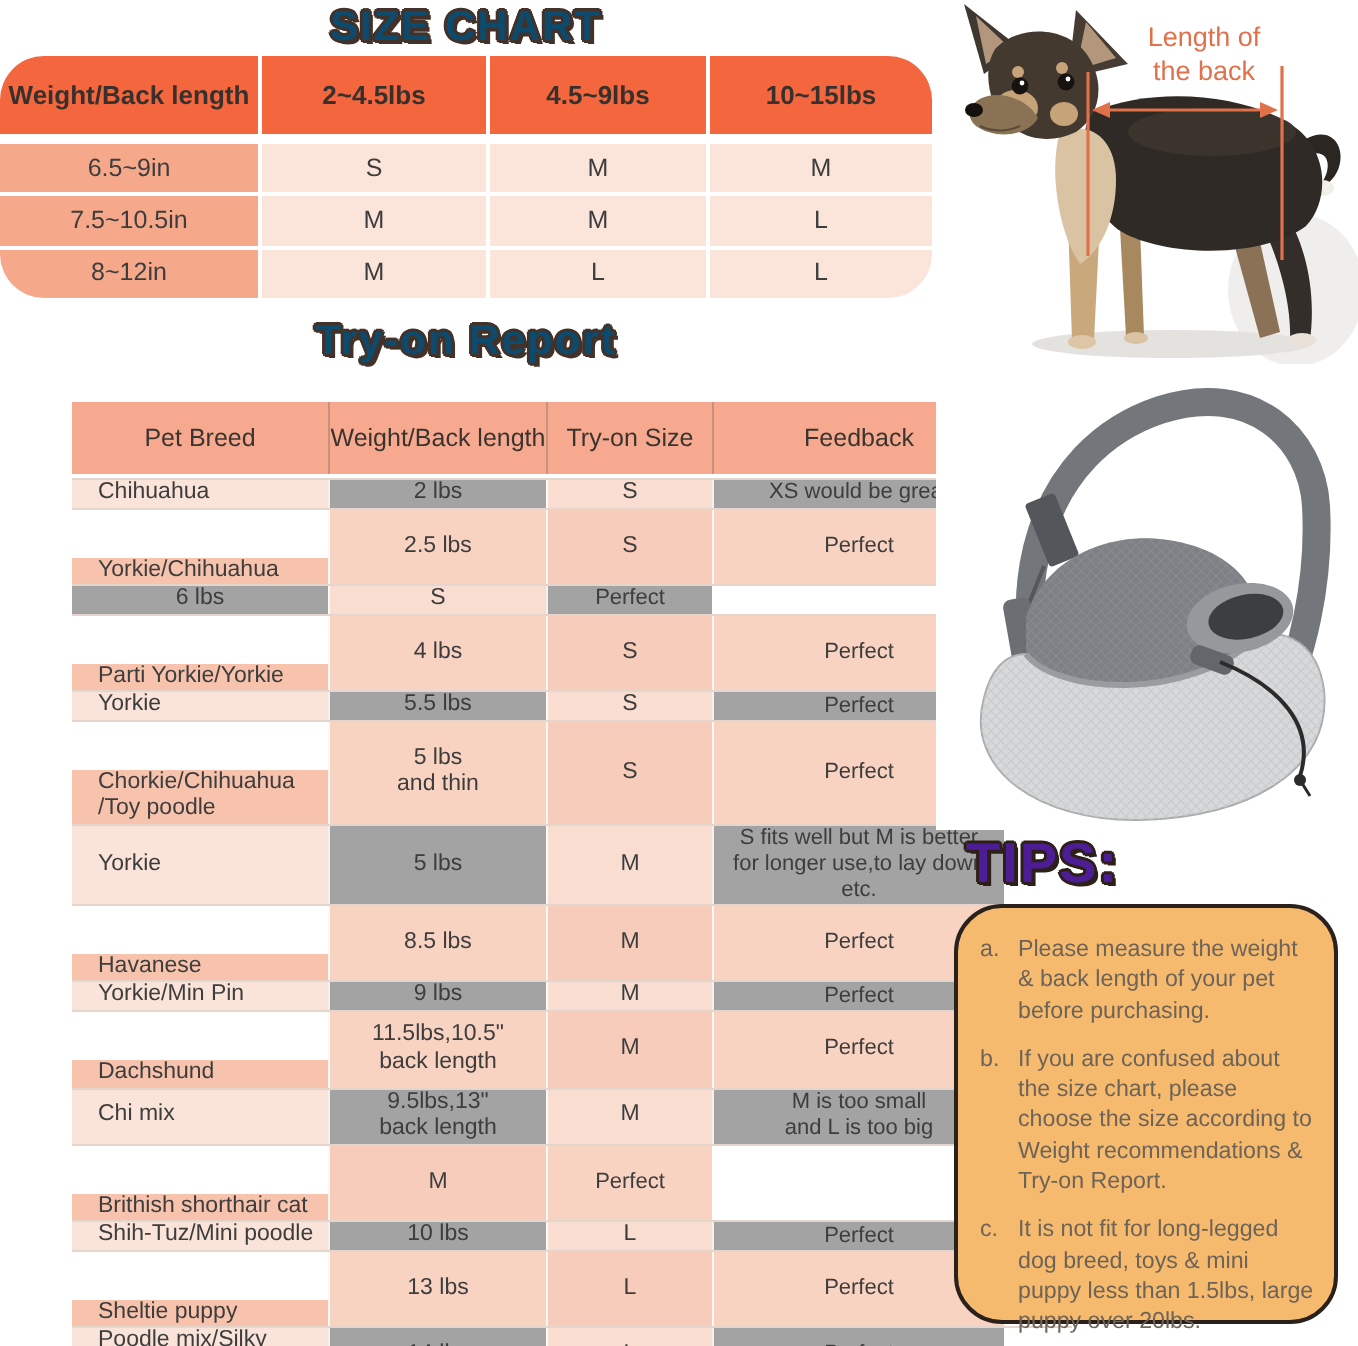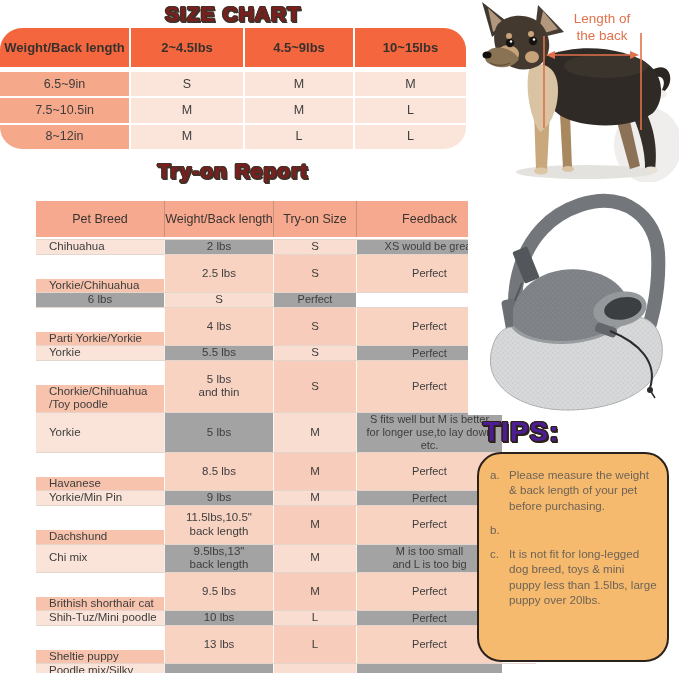--- a/index.html
+++ b/index.html
@@ -2,21 +2,21 @@
 <html><head>
 <meta charset="utf-8">
 <style>
   html,body{margin:0;padding:0;}
   body{font-family:"Liberation Sans", sans-serif; background:#fff;}
   #page{position:relative;width:679px;height:673px;background:#ffffff;overflow:hidden;}
 
   
   .outlined-title{
     position:absolute;left:0;width:466px;text-align:center;
-    font-weight:bold;font-size:21px;letter-spacing:1px;color:#7f1d1d;
+    font-weight:bold;font-size:21px;letter-spacing:1px;color:#0c4a6e;
     text-shadow:-1px -1px 0 #43322A,1px -1px 0 #43322A,-1px 1px 0 #43322A,1px 1px 0 #43322A,
                 -1.5px 0 0 #43322A,1.5px 0 0 #43322A,0 -1.5px 0 #43322A,0 1.5px 0 #43322A,
                 2px 2px 0 #43322A;
   }
   #title1{top:2px;}
   #title2{top:159px;}
 
   
   .ctable{position:absolute;left:0;overflow:hidden;display:flex;flex-direction:column;box-sizing:border-box;}
   .thead,.trow{display:grid;box-sizing:border-box;}
@@ -236,21 +236,20 @@
       <div class="trow odd">
         <div class="tcell col-0">Chi mix</div>
         <div class="tcell col-1">9.5lbs,13"
 back length</div>
         <div class="tcell col-2">M</div>
         <div class="tcell col-3">M is too small
 and L is too big</div>
       </div>
       <div class="trow even">
         <div class="tcell col-0">Brithish shorthair cat</div>
-        <div class="tcell col-1">9.5 lbs</div>
         <div class="tcell col-2">M</div>
         <div class="tcell col-3">Perfect</div>
       </div>
       <div class="trow odd">
         <div class="tcell col-0">Shih-Tuz/Mini poodle</div>
         <div class="tcell col-1">10 lbs</div>
         <div class="tcell col-2">L</div>
         <div class="tcell col-3">Perfect</div>
       </div>
       <div class="trow even">
@@ -310,20 +309,21 @@
   </div>
 
   <div id="tips-title">TIPS:</div>
   <div id="tips-box">
     <div class="tip-item">
       <span class="tip-marker">a.</span>
       <span class="tip-text">Please measure the weight &amp; back length of your pet before purchasing.</span>
     </div>
     <div class="tip-item">
       <span class="tip-marker">b.</span>
+      <span class="tip-text">If you are confused about the size chart, please choose the size according to Weight recommendations &amp; Try-on Report.</span>
     </div>
     <div class="tip-item">
       <span class="tip-marker">c.</span>
       <span class="tip-text">It is not fit for long-legged dog breed, toys &amp; mini puppy less than 1.5lbs, large puppy over 20lbs.</span>
     </div>
   </div>
 
 </div>
 
 </body></html>

